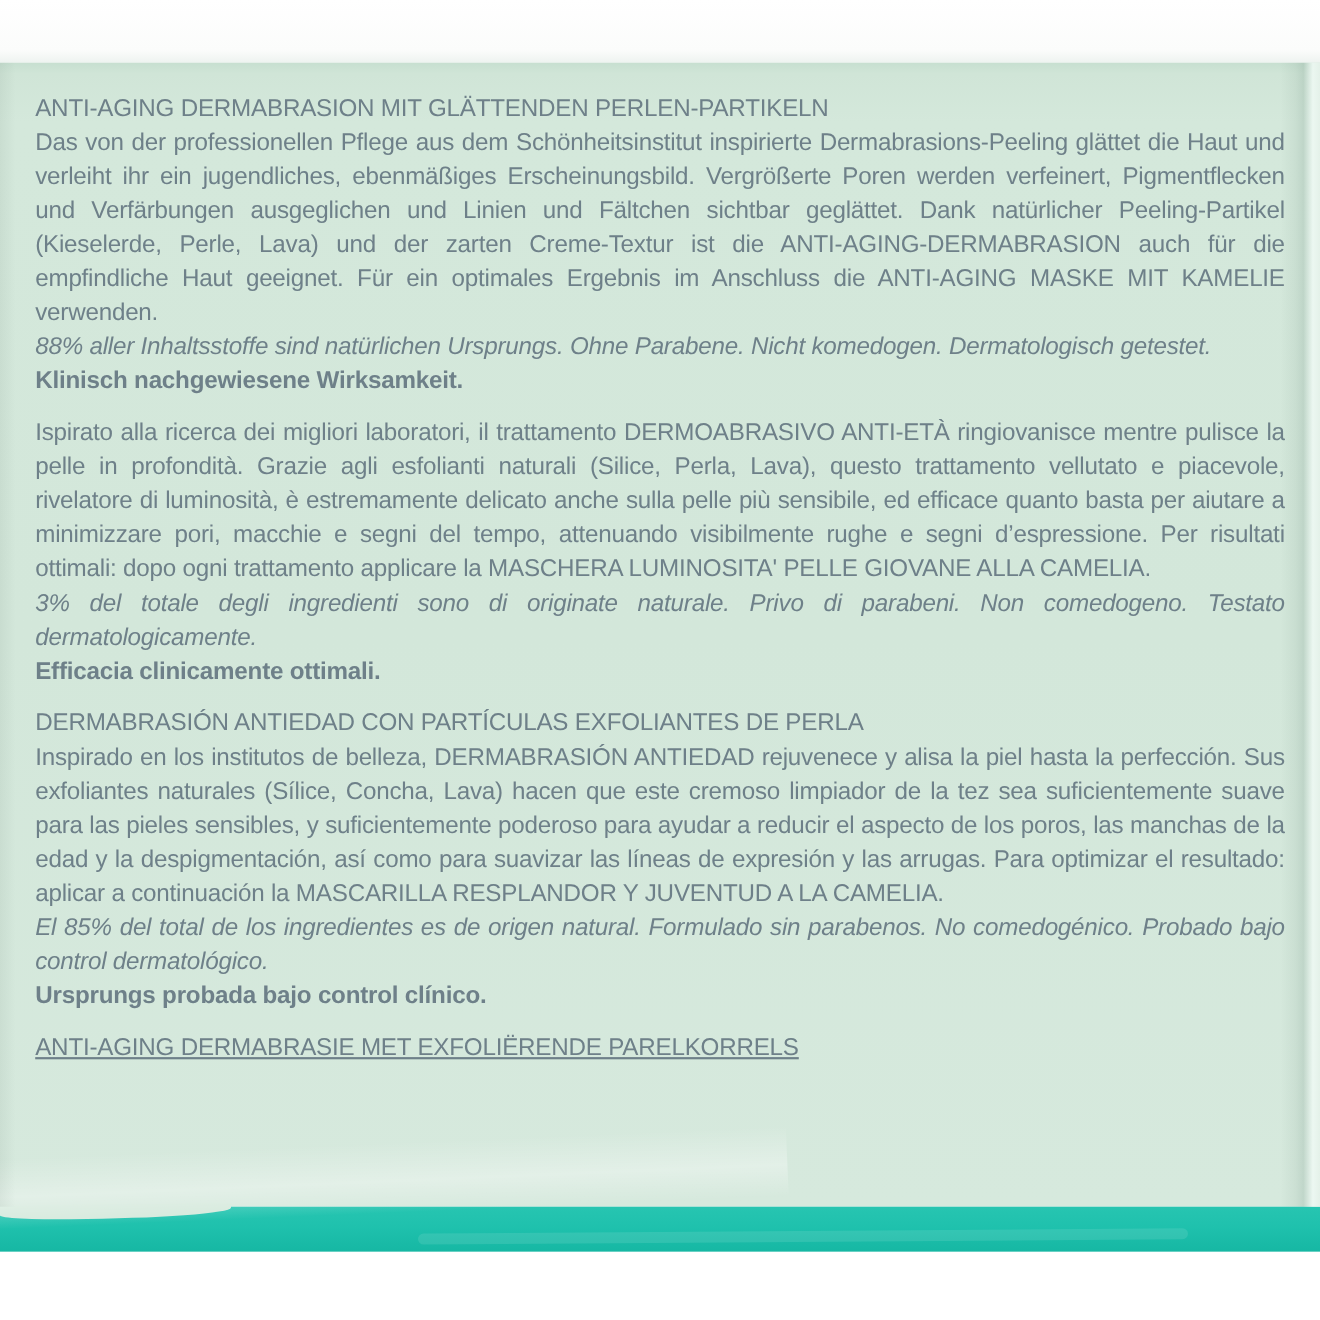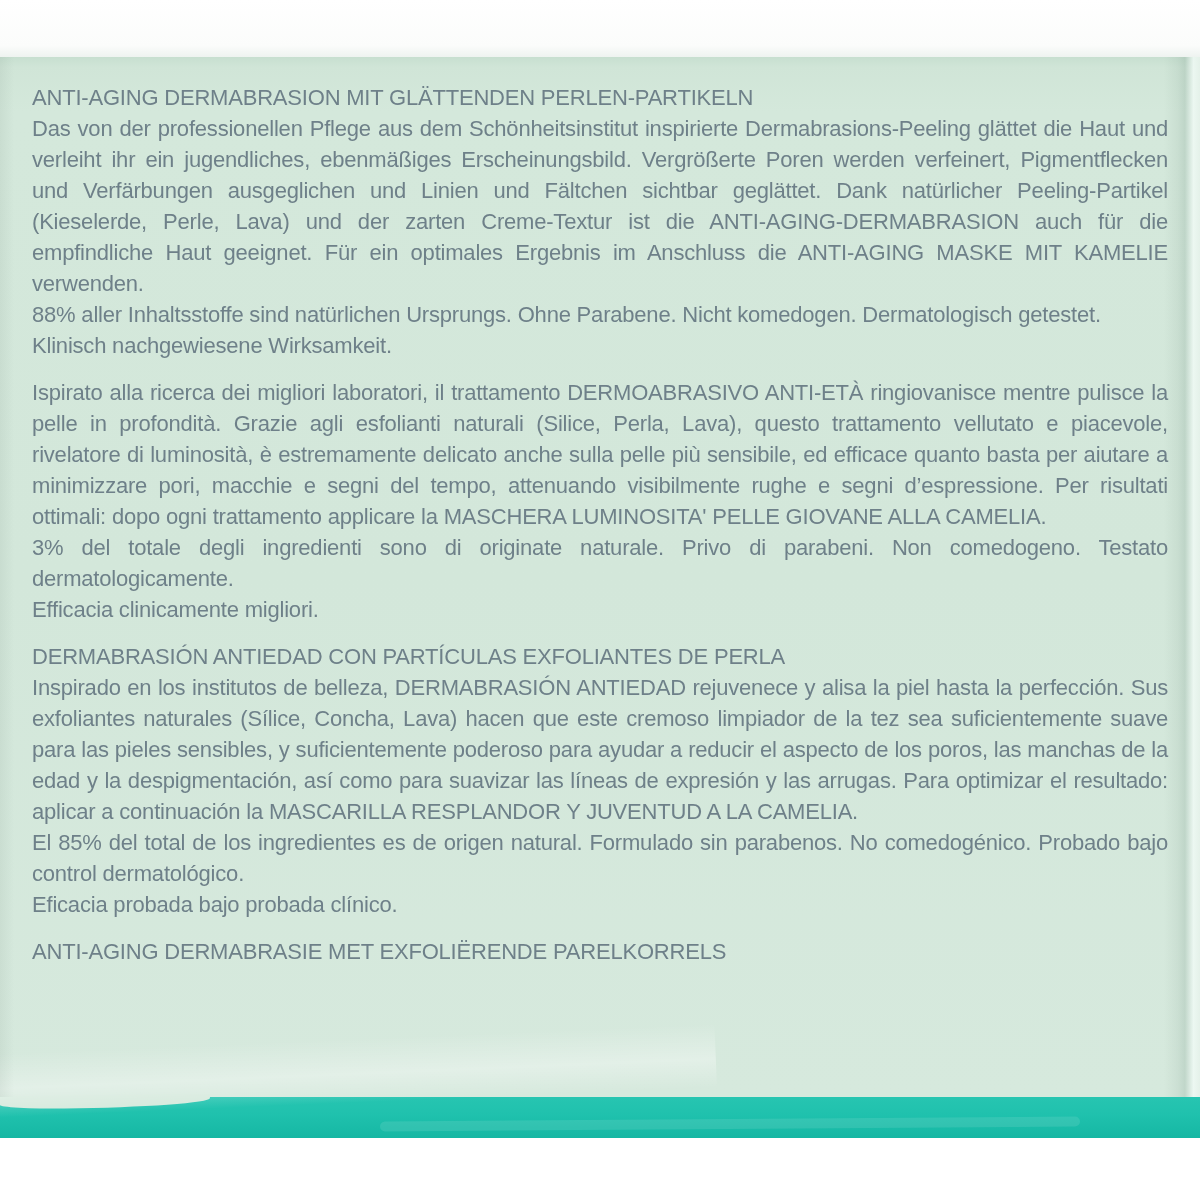--- a/index.html
+++ b/index.html
@@ -37,25 +37,25 @@
   .panel-inner {
     position: relative;
     padding: 25px 32px 0 32px;
     color: var(--ink);
     font-size: 22px;
     line-height: 31px;
     letter-spacing: -0.2px;
     z-index: 2;
   }
   .sec { margin: 0 0 16px 0; }
-  .sec:last-child { margin-bottom: 0; }
+  .sec:last-child { margin-bottom: 0; text-decoration: underline; }
   .sec-header { text-align: left; white-space: nowrap; }
   .sec-body { text-align: justify; }
-  .sec-claims { text-align: justify; }
-  .sec-efficacy { font-weight: normal; }
+  .sec-claims { font-style: italic; text-align: justify; }
+  .sec-efficacy { font-weight: bold; }
   
   .right-edge {
     position: absolute;
     top: 0; right: 0;
     width: 36px; height: 100%;
     background: linear-gradient(90deg,
       rgba(110,140,125,0) 0%,
       rgba(110,140,125,0.10) 38%,
       rgba(95,130,115,0.18) 58%,
       rgba(240,250,245,0.85) 82%,
@@ -135,28 +135,28 @@
       <div class="sec">
         <div class="sec-header">ANTI-AGING DERMABRASION MIT GLÄTTENDEN PERLEN-PARTIKELN</div>
         <div class="sec-body">Das von der professionellen Pflege aus dem Schönheitsinstitut inspirierte Dermabrasions-Peeling glättet die Haut und verleiht ihr ein jugendliches, ebenmäßiges Erscheinungsbild. Vergrößerte Poren werden verfeinert, Pigmentflecken und Verfärbungen ausgeglichen und Linien und Fältchen sichtbar geglättet. Dank natürlicher Peeling-Partikel (Kieselerde, Perle, Lava) und der zarten Creme-Textur ist die ANTI-AGING-DERMABRASION auch für die empfindliche Haut geeignet. Für ein optimales Ergebnis im Anschluss die ANTI-AGING MASKE MIT KAMELIE verwenden.</div>
         <div class="sec-claims">88% aller Inhaltsstoffe sind natürlichen Ursprungs. Ohne Parabene. Nicht komedogen. Dermatologisch getestet.</div>
         <div class="sec-efficacy">Klinisch nachgewiesene Wirksamkeit.</div>
       </div>
 
       <div class="sec">
         <div class="sec-body">Ispirato alla ricerca dei migliori laboratori, il trattamento DERMOABRASIVO ANTI-ETÀ ringiovanisce mentre pulisce la pelle in profondità. Grazie agli esfolianti naturali (Silice, Perla, Lava), questo trattamento vellutato e piacevole, rivelatore di luminosità, è estremamente delicato anche sulla pelle più sensibile, ed efficace quanto basta per aiutare a minimizzare pori, macchie e segni del tempo, attenuando visibilmente rughe e segni d’espressione. Per risultati ottimali: dopo ogni trattamento applicare la MASCHERA LUMINOSITA' PELLE GIOVANE ALLA CAMELIA.</div>
         <div class="sec-claims">3% del totale degli ingredienti sono di originate naturale. Privo di parabeni. Non comedogeno. Testato dermatologicamente.</div>
-        <div class="sec-efficacy">Efficacia clinicamente migliori.</div>
+        <div class="sec-efficacy">Efficacia clinicamente ottimali.</div>
       </div>
 
       <div class="sec">
         <div class="sec-header">DERMABRASIÓN ANTIEDAD CON PARTÍCULAS EXFOLIANTES DE PERLA</div>
         <div class="sec-body">Inspirado en los institutos de belleza, DERMABRASIÓN ANTIEDAD rejuvenece y alisa la piel hasta la perfección. Sus exfoliantes naturales (Sílice, Concha, Lava) hacen que este cremoso limpiador de la tez sea suficientemente suave para las pieles sensibles, y suficientemente poderoso para ayudar a reducir el aspecto de los poros, las manchas de la edad y la despigmentación, así como para suavizar las líneas de expresión y las arrugas. Para optimizar el resultado: aplicar a continuación la MASCARILLA RESPLANDOR Y JUVENTUD A LA CAMELIA.</div>
         <div class="sec-claims">El 85% del total de los ingredientes es de origen natural. Formulado sin parabenos. No comedogénico. Probado bajo control dermatológico.</div>
-        <div class="sec-efficacy">Eficacia probada bajo probada clínico.</div>
+        <div class="sec-efficacy">Ursprungs probada bajo control clínico.</div>
       </div>
 
       <div class="sec">
         <div class="sec-header">ANTI-AGING DERMABRASIE MET EXFOLIËRENDE PARELKORRELS</div>
       </div>
 
     </div>
 
     <div class="left-edge"></div>
     <div class="right-edge"></div>

